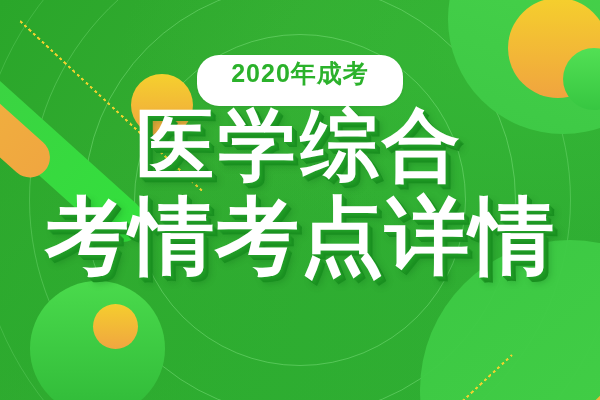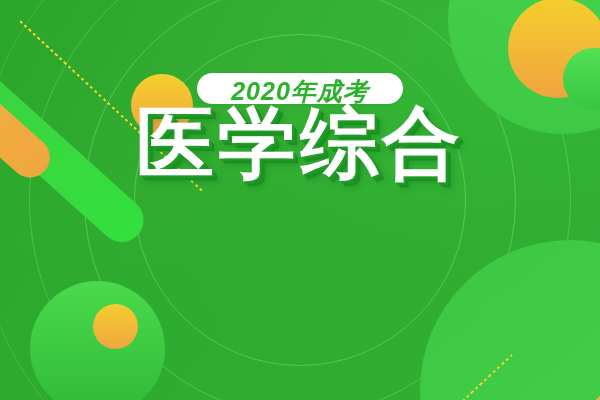--- a/index.html
+++ b/index.html
@@ -151,27 +151,26 @@
   .content {
     position: absolute;
     inset: 0;
     display: flex;
     flex-direction: column;
     align-items: center;
     justify-content: flex-start;
   }
 
   .badge {
-    margin-top: 73px;
+    margin-top: 55px;
     background: #ffffff;
     border-radius: 22px;
-    padding: 6px 34px 0 34px;
+    padding: 6px 34px 20px 34px;
     box-shadow: 0 1px 3px rgba(0,0,0,0.06);
     line-height: 1;
-    font-style: italic;
   }
   .badge-text {
     color: #2bb22b;
     font-size: 25px;
     font-weight: bold;
     letter-spacing: 1px;
     white-space: nowrap;
   }
 
   .title-block {
@@ -233,16 +232,17 @@
   <div class="circle circle-yellow-bl"></div>
 
   <div class="content">
 
     <div class="badge">
       <span class="badge-text">2020年成考</span>
     </div>
 
     <div class="title-block">
       <span class="title-line line-1">医学综合</span>
+      <span class="title-line line-2">考情考点详情</span>
     </div>
 
   </div>
 </div>
 
 </body></html>

